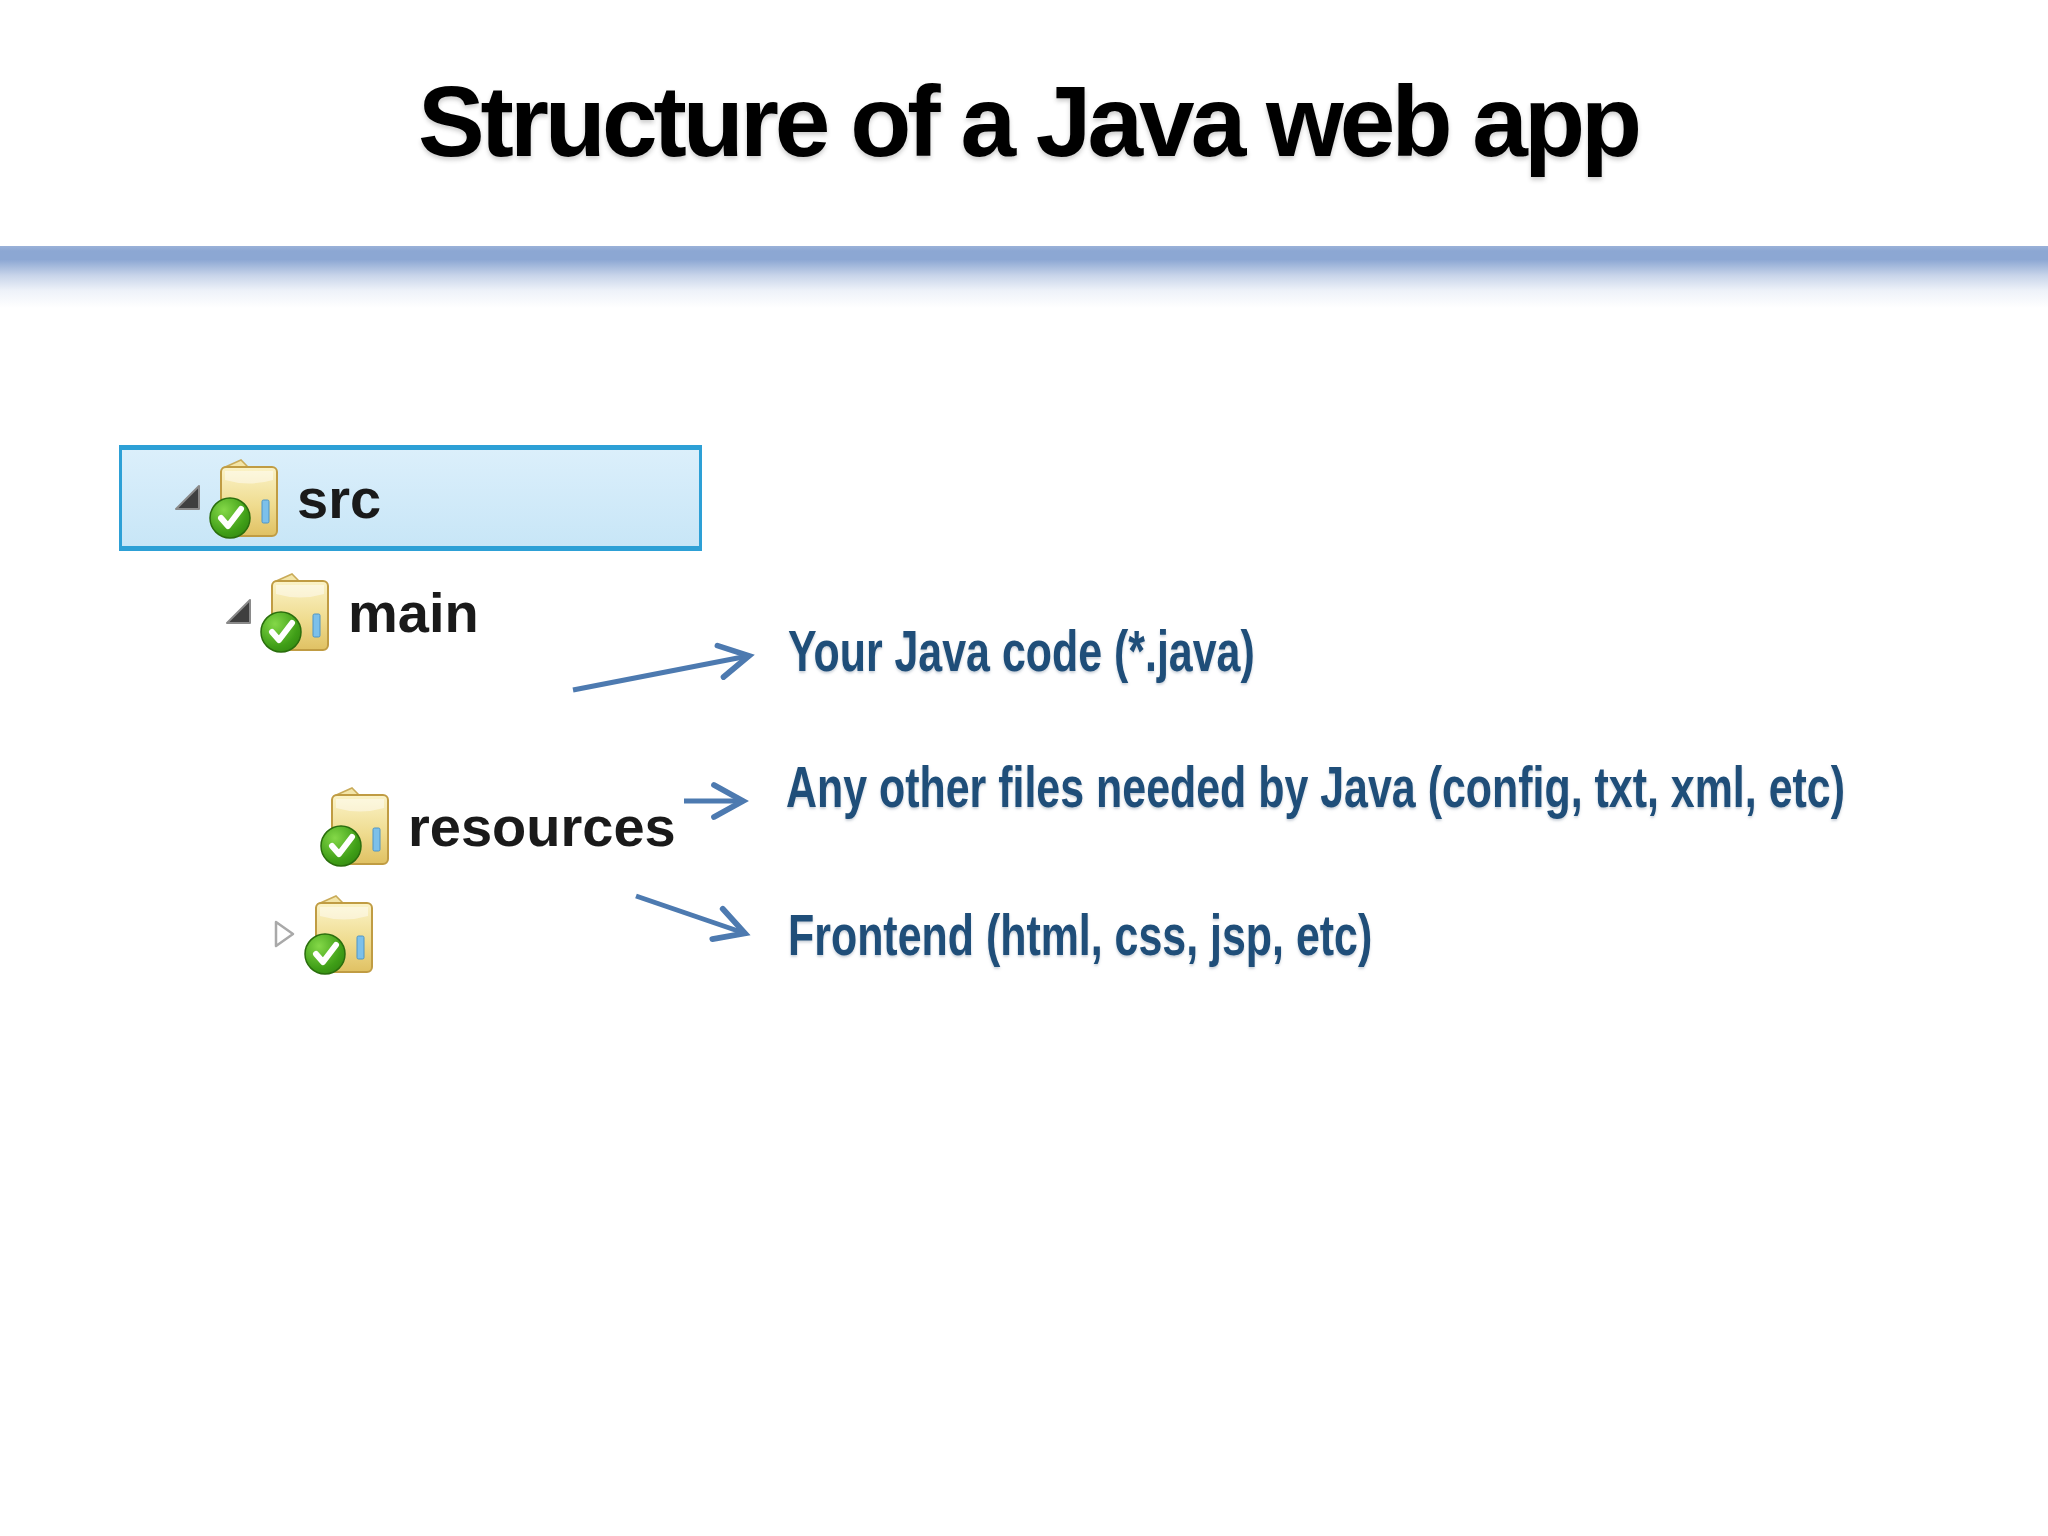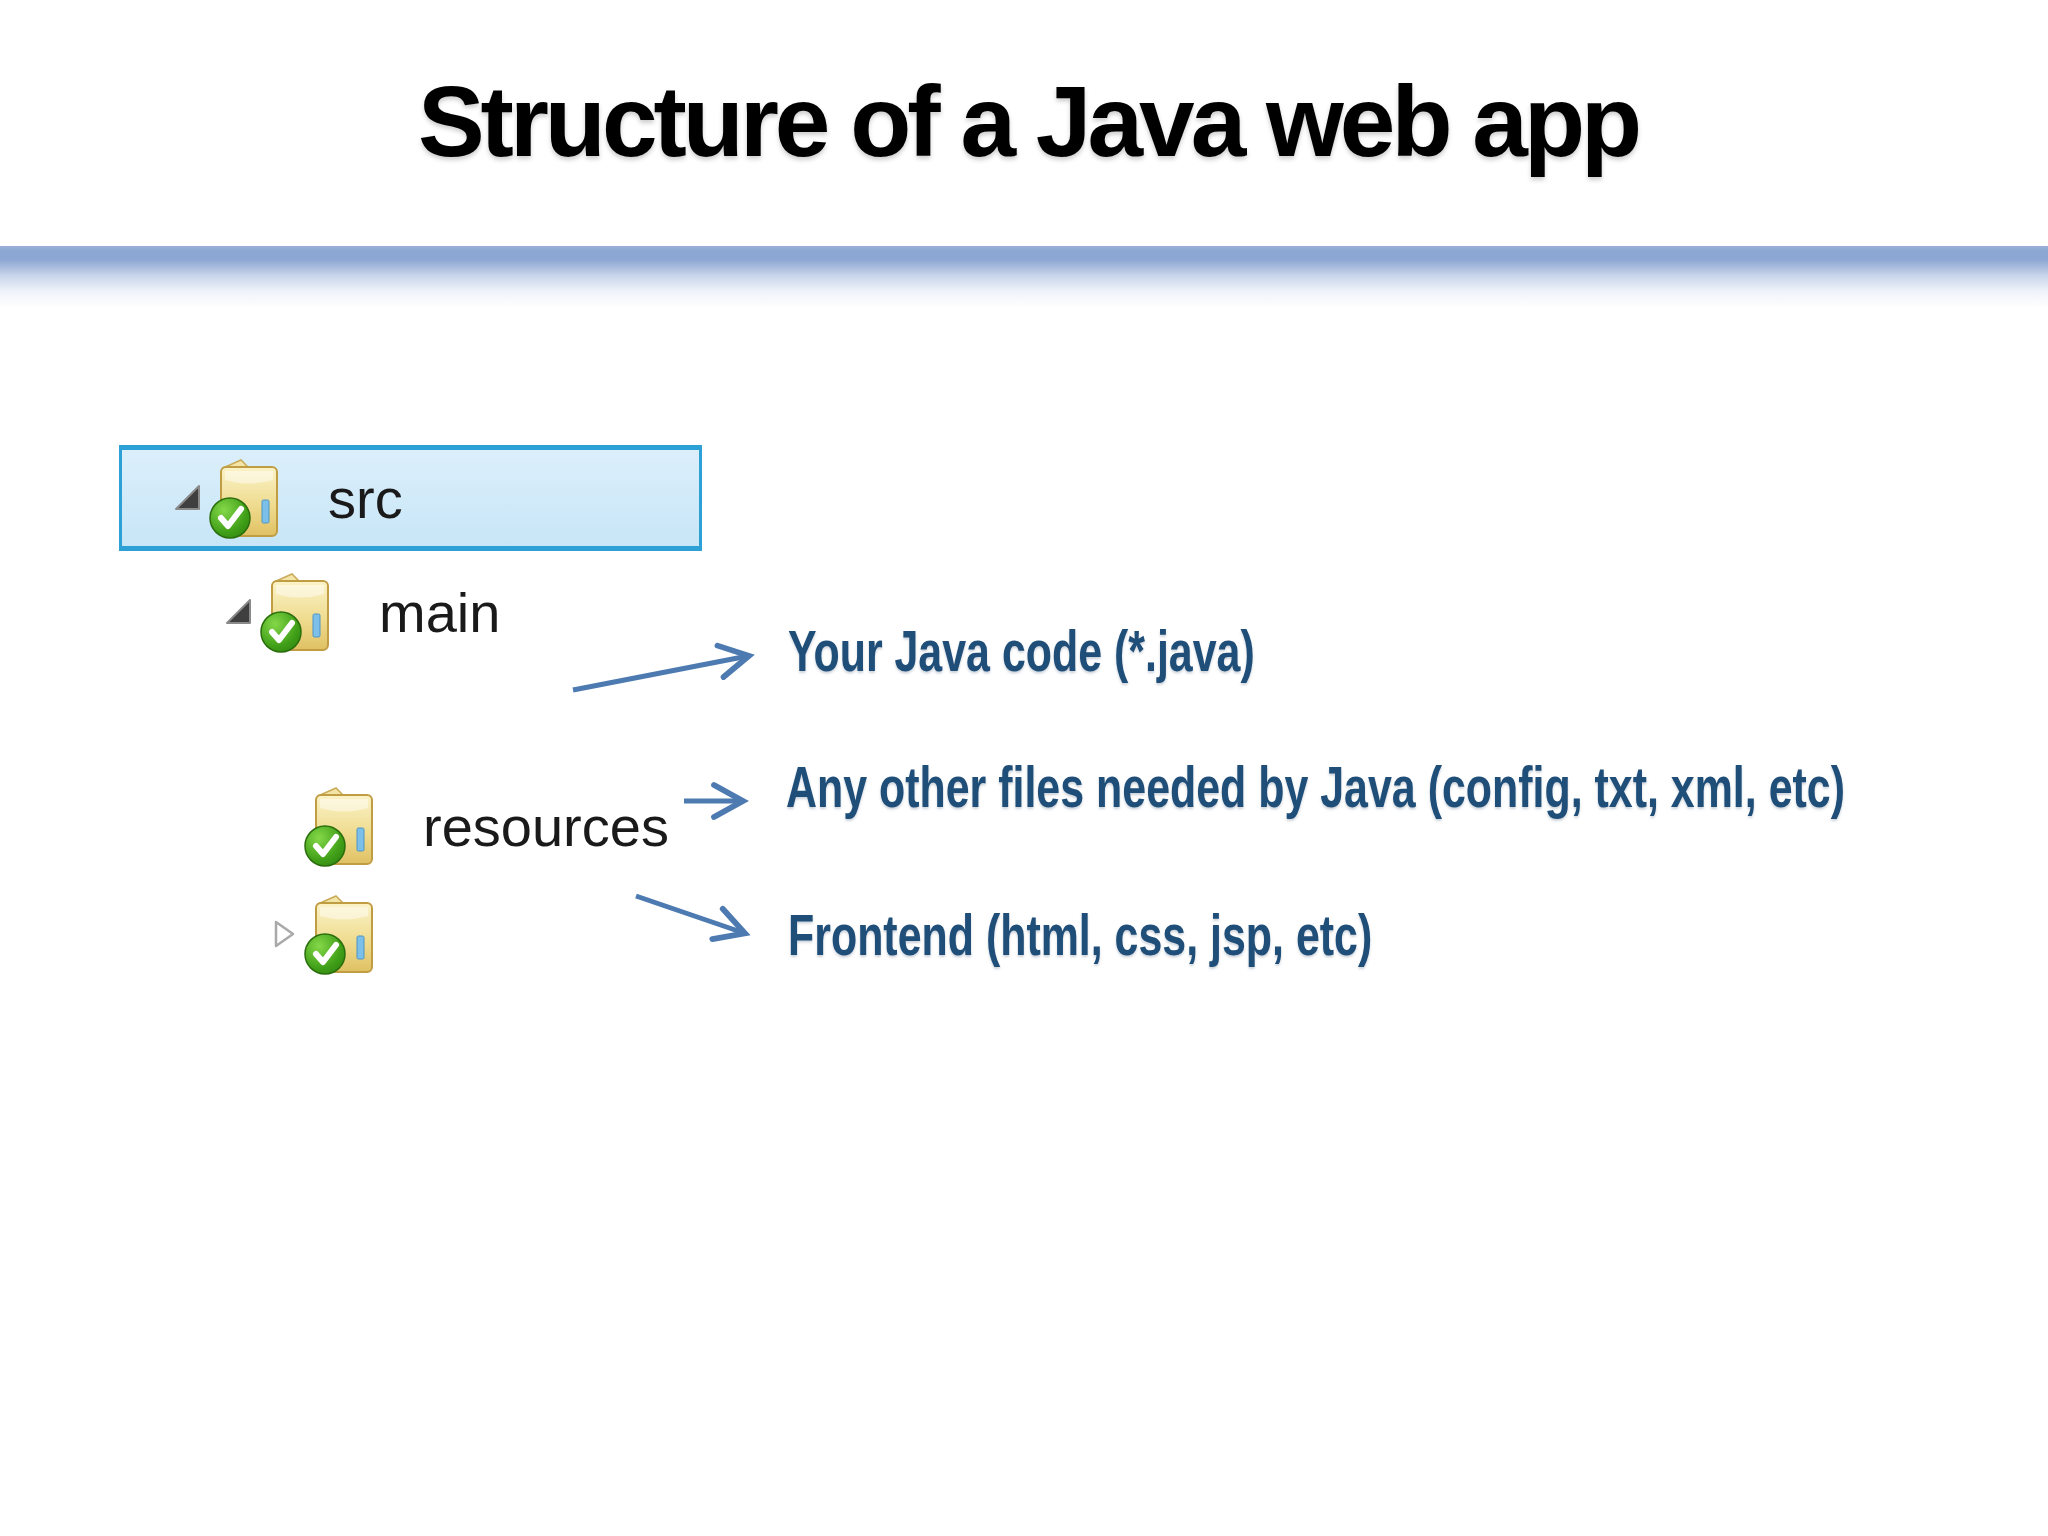--- a/index.html
+++ b/index.html
@@ -37,22 +37,22 @@
     background:linear-gradient(to bottom,#dbeffb,#c8e6f7);
     border:3px solid #2da0d6;
     border-top-width:5px;border-bottom-width:5px;
     padding-left:49px;
   }
   .expander{width:34px;height:34px;flex:0 0 auto;margin-right:12px;display:flex;align-items:center;justify-content:center;}
   .expander.none{visibility:hidden;}
   .folder{width:68px;height:88px;flex:0 0 auto;display:flex;align-items:center;}
   .folder svg{overflow:visible;}
   .lbl{
-    margin-left:43px;
-    font-size:56px;font-weight:400;color:#1a1a1a;
+    margin-left:12px;
+    font-size:56px;font-weight:700;color:#1a1a1a;
     white-space:nowrap;
   }
   
   .ann{
     position:absolute;
     font-size:58px;font-weight:bold;line-height:1;
     color:#1F4E79;white-space:nowrap;
     transform:scaleX(0.74);transform-origin:left top;
     text-shadow:0 2px 3px rgba(110,125,150,0.35);
   }
@@ -122,21 +122,21 @@
       </span>
     <span class="folder">
       <svg width="64" height="88">
           <use href="#folderChecked"></use>
         </svg>
       </span>
     <span class="lbl">main</span>
   </div>
 
 
-  <div class="row" style="top:776px;left:266px;">
+  <div class="row" style="top:776px;left:282px;">
     <span class="expander none">
       <svg width="34" height="34">
           <use href="#triCollapsed"></use>
         </svg>
       </span>
     <span class="folder">
       <svg width="64" height="88">
           <use href="#folderChecked"></use>
         </svg>
       </span>

